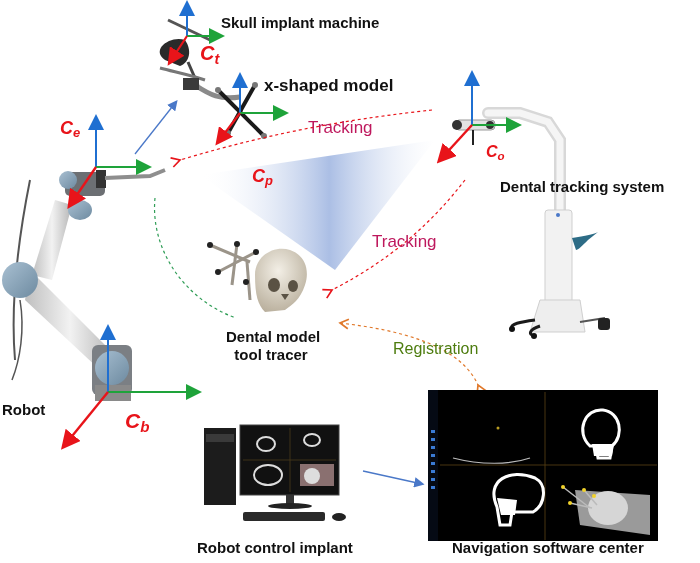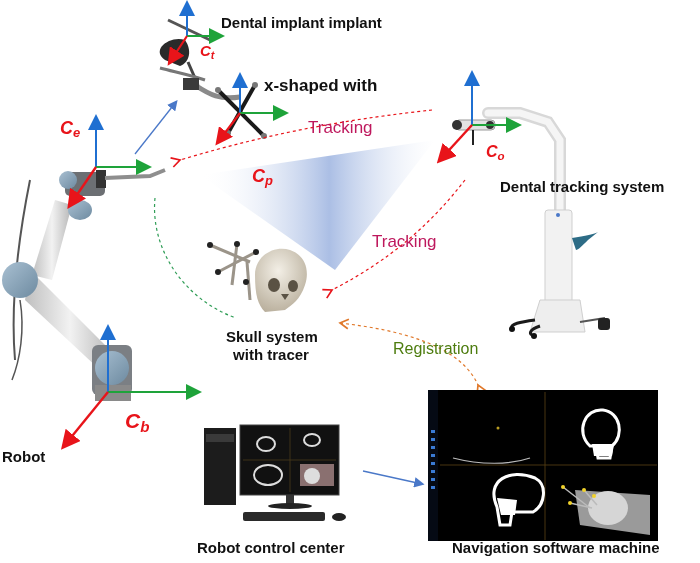--- a/index.html
+++ b/index.html
@@ -215,33 +215,33 @@
     <line x1="584" y1="490" x2="597" y2="505" stroke="#bbb" stroke-width="1.5"></line>
     <line x1="570" y1="503" x2="592" y2="508" stroke="#bbb" stroke-width="1.5"></line>
     <circle cx="563" cy="487" r="2" fill="#f1d22b"></circle>
     <circle cx="584" cy="490" r="2" fill="#f1d22b"></circle>
     <circle cx="570" cy="503" r="2" fill="#f1d22b"></circle>
     <circle cx="594" cy="496" r="2" fill="#f1d22b"></circle>
   </g>
 </svg>
 
 
-<div class="lbl" style="left:221px; top:14px; font-size:15px;">Dental implant implant</div>
-<div class="lbl" style="left:264px; top:76px; font-size:17px;">x-shaped with</div>
+<div class="lbl" style="left:221px; top:14px; font-size:15px;">Skull implant machine</div>
+<div class="lbl" style="left:264px; top:76px; font-size:17px;">x-shaped model</div>
 <div class="lbl" style="left:500px; top:178px; font-size:15px;">Dental tracking system</div>
 <div class="lbl" style="left:226px; top:328px; font-size:15px; text-align:center; width:90px; line-height:18px;">
-  <div>Skull system</div>
-  <div>with tracer</div>
+  <div>Dental model</div>
+  <div>tool tracer</div>
 </div>
-<div class="lbl" style="left:2px; top:401px; font-size:15px;margin-top:47px;">Robot</div>
-<div class="lbl" style="left:197px; top:539px; font-size:15px;">Robot control center</div>
-<div class="lbl" style="left:452px; top:539px; font-size:15px;">Navigation software machine</div>
-
-
-<div class="coord" style="left:200px; top:42px; font-size:15px;"><span>C</span><sub>t</sub></div>
+<div class="lbl" style="left:2px; top:401px; font-size:15px;">Robot</div>
+<div class="lbl" style="left:197px; top:539px; font-size:15px;">Robot control implant</div>
+<div class="lbl" style="left:452px; top:539px; font-size:15px;">Navigation software center</div>
+
+
+<div class="coord" style="left:200px; top:42px; font-size:20px;"><span>C</span><sub>t</sub></div>
 <div class="coord" style="left:252px; top:118px; font-size:18px;margin-top:48px;"><span>C</span><sub>p</sub></div>
 <div class="coord" style="left:60px; top:118px; font-size:18px;"><span>C</span><sub>e</sub></div>
 <div class="coord" style="left:486px; top:143px; font-size:16px;text-align:right;"><span>C</span><sub>o</sub></div>
 <div class="coord" style="left:125px; top:409px; font-size:21px;"><span>C</span><sub>b</sub></div>
 
 
 <div class="track" style="left:308px; top:118px;">Tracking</div>
 <div class="track" style="left:372px; top:232px;">Tracking</div>
 <div class="reg" style="left:393px; top:340px;">Registration</div>
 </div>

